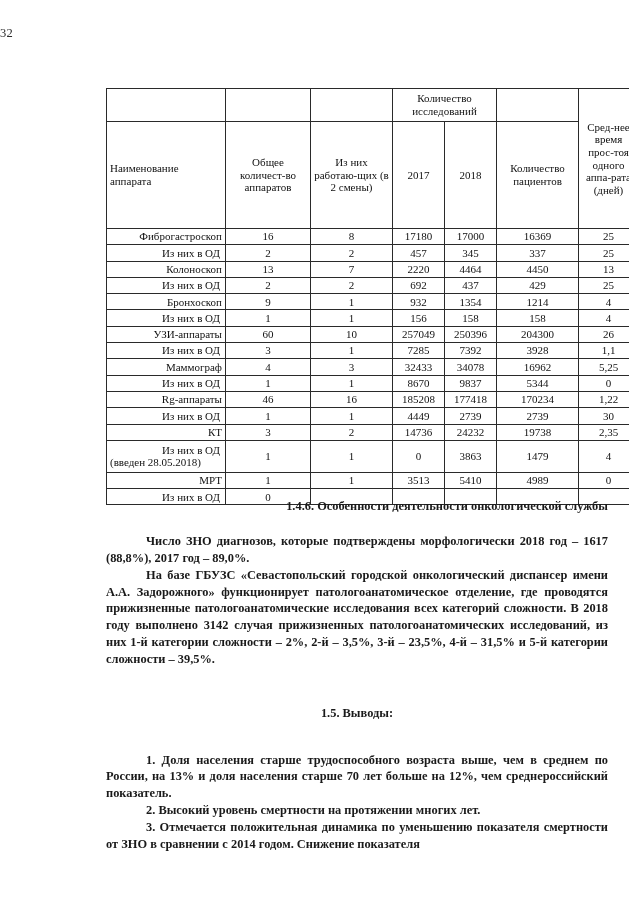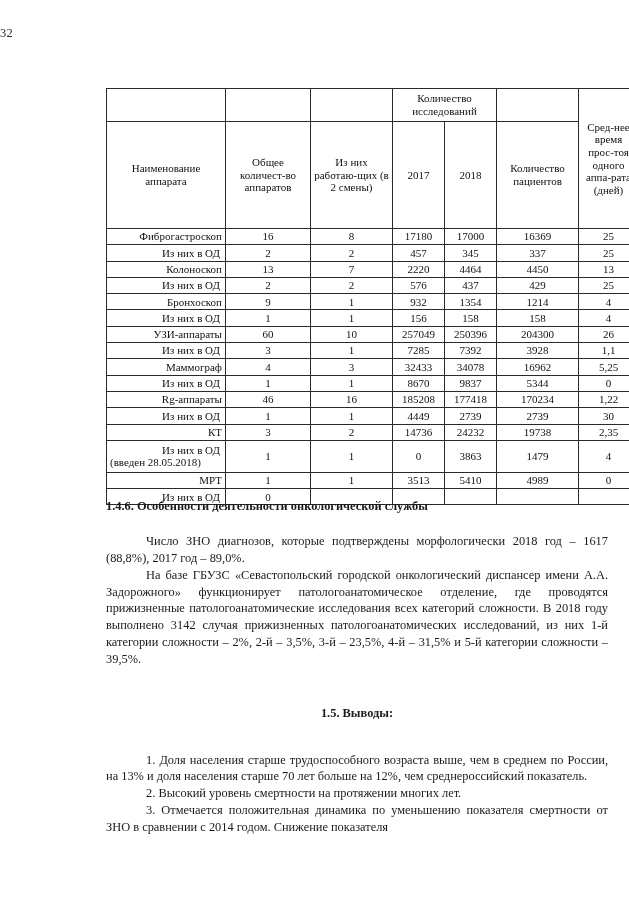--- a/index.html
+++ b/index.html
@@ -54,21 +54,21 @@
     padding: 1px 3px;
     vertical-align: middle;
     font-weight: normal;
     overflow: hidden;
   }
   .hdr-cell {
     text-align: center;
     vertical-align: middle;
   }
   .hdr-name {
-    text-align: center;
+    text-align: left;
     vertical-align: bottom;
     padding-bottom: 10px;
   }
   .num {
     text-align: center;
     white-space: nowrap;
   }
   .rowname {
     text-align: right;
     padding-left: 5px;
@@ -107,30 +107,31 @@
   .content {
     position: absolute;
     left: 106px;
     top: 498px;
     width: 502px;
   }
   h2.section-heading {
     margin: 0;
     font-size: 12.4px;
     font-weight: bold;
-    text-align: left;
+    text-align: right;
     line-height: 1.3;
   }
   p.body-par {
     margin: 0;
     font-size: 12.4px;
     line-height: 1.355;
     text-align: justify;
     text-indent: 40px;
     hyphens: none;
+    font-weight: bold;
   }
   p.body-par.first-after-heading {
     margin-top: 19px;
   }
   h2.sub-heading {
     margin: 12px;
     font-size: 12.4px;
     font-weight: bold;
     text-align: center;
     line-height: 1.3;
@@ -199,21 +200,21 @@
             <td class="num">7</td>
             <td class="num">2220</td>
             <td class="num">4464</td>
             <td class="num">4450</td>
             <td class="num">13</td>
           </tr>
           <tr class="data-row">
             <td class="rowname sub">Из них в ОД</td>
             <td class="num">2</td>
             <td class="num">2</td>
-            <td class="num">576</td>
+            <td class="num">692</td>
             <td class="num">437</td>
             <td class="num">429</td>
             <td class="num">25</td>
           </tr>
           <tr class="data-row">
             <td class="rowname">Бронхоскоп</td>
             <td class="num">9</td>
             <td class="num">1</td>
             <td class="num">932</td>
             <td class="num">1354</td>

